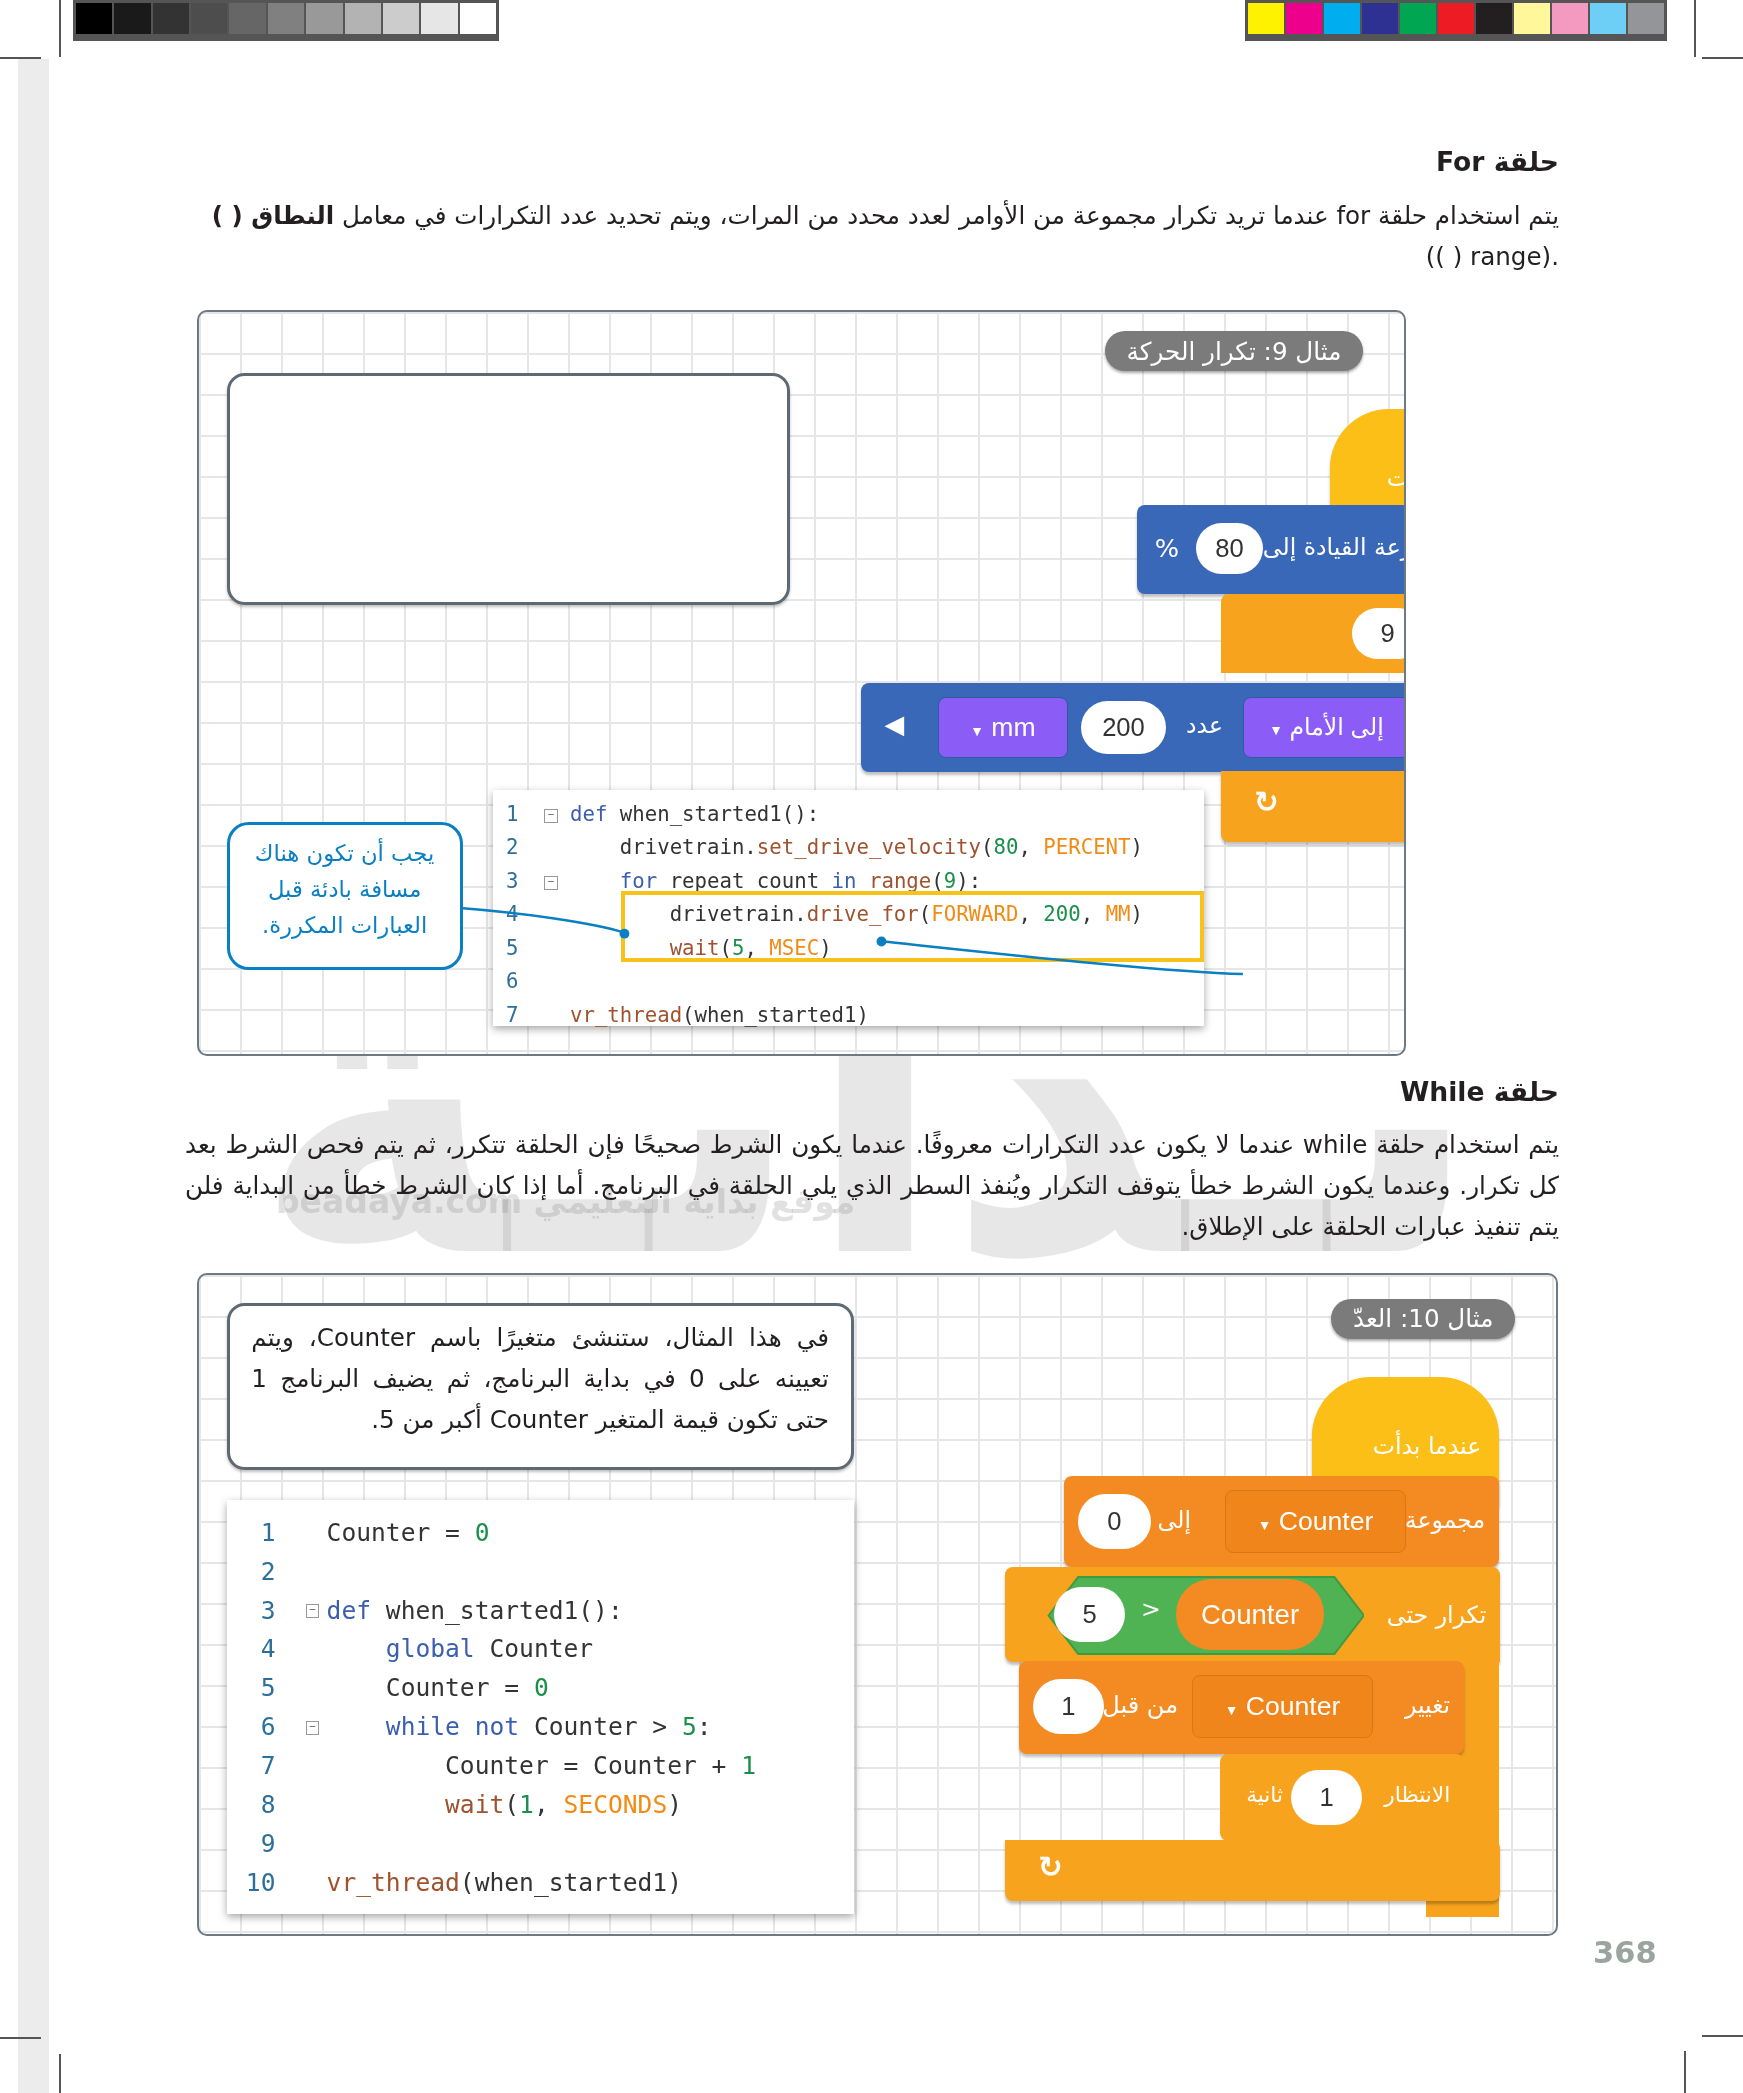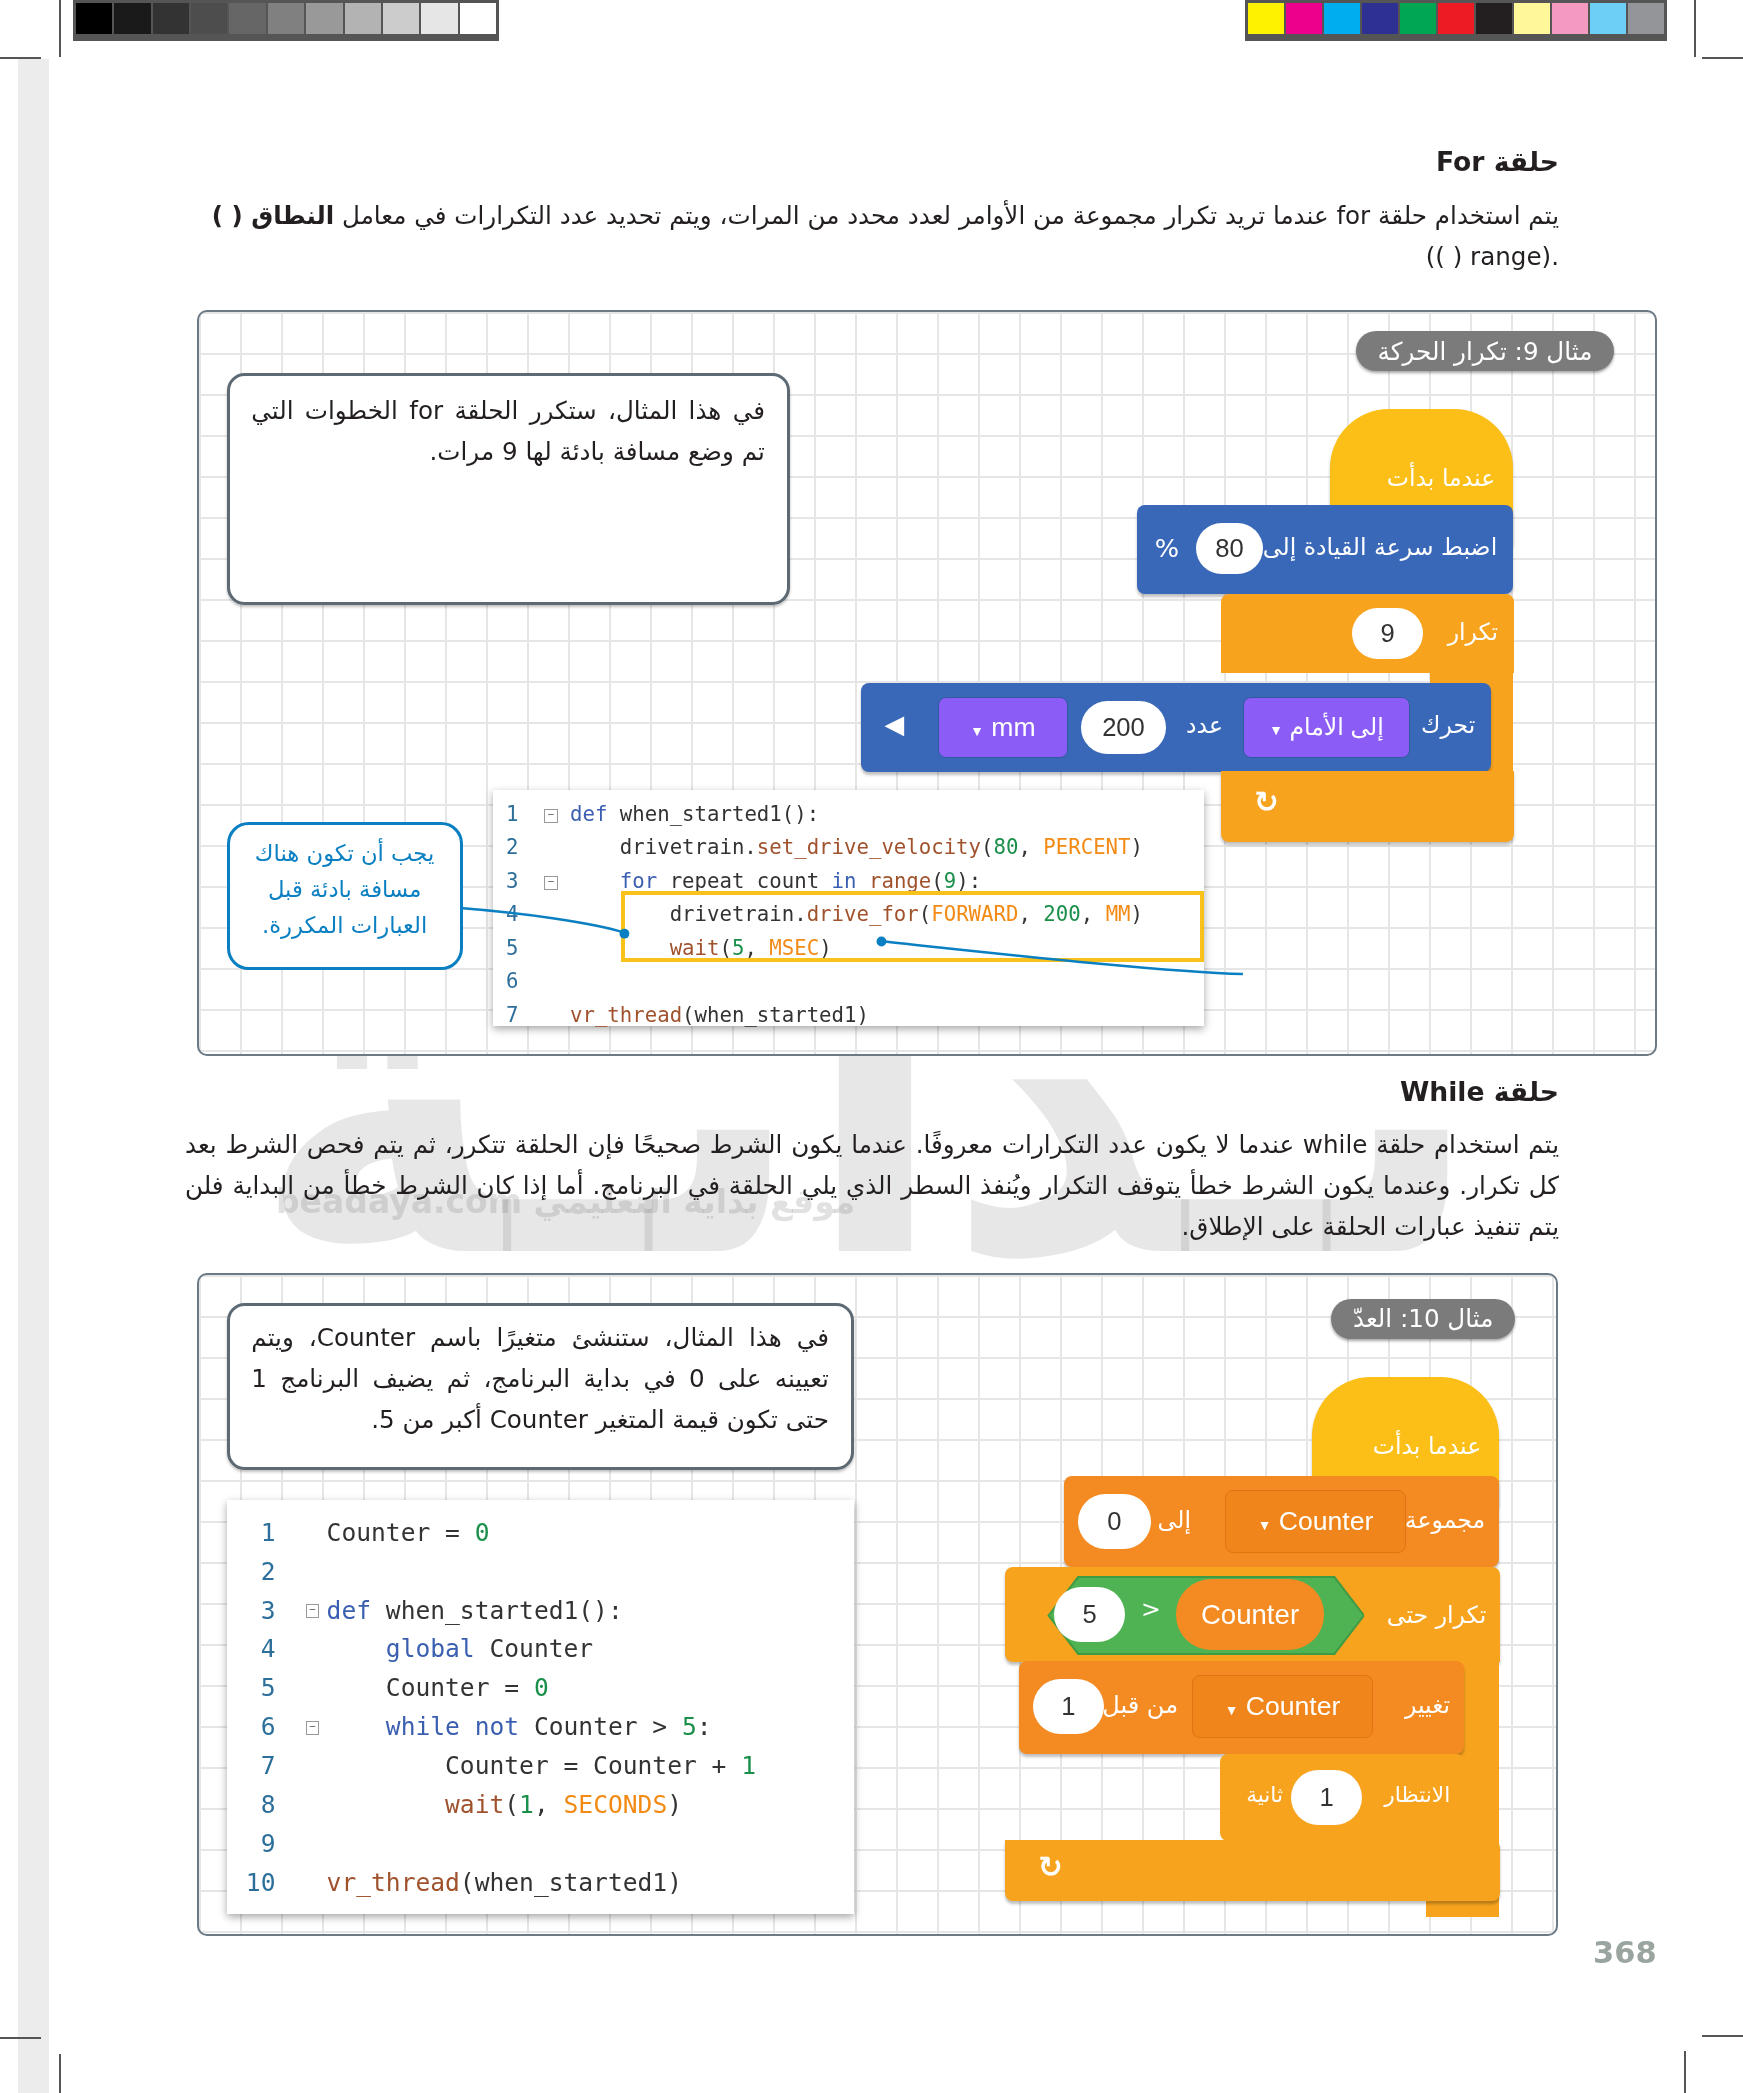--- a/index.html
+++ b/index.html
@@ -83,25 +83,24 @@
 
 <div class="abs watermark" style="left:256px;top:867px;">بـدايـة</div>
 <div class="abs" style="left:276px;top:1182px;font-size:33px;color:rgba(120,120,120,.22);font-weight:bold;">beadaya.com موقع بداية التعليمي</div>
 
 <div class="abs h" style="top:146px;">حلقة For</div>
 <div class="abs para" style="top:195px;">
   <span>يتم استخدام حلقة for عندما تريد تكرار مجموعة من الأوامر لعدد محدد من المرات، ويتم تحديد عدد التكرارات في معامل </span><b>النطاق ( )</b><br>
   <span>.(range ( ))</span>
 </div>
 
-<div class="abs panel" style="left:197px;top:310px;width:1460px;height:746px;">
+<div class="abs panel" style="left:197px;top:310px;width:1209px;height:746px;">
   <div class="abs pill" style="right:41px;top:18.7px;">مثال 9: تكرار الحركة</div>
 
   <div class="abs note" style="left:27.6px;top:61px;width:563px;height:232px;">
-    <div>في هذا المثال، ستكرر الحلقة for الخطوات التي تم وضع مسافة بادئة لها 9 مرات.</div>
   </div>
 
   <div class="blk yellow" style="left:1131px;top:97px;width:183px;height:140px;border-radius:59px 59px 7.9px 7.9px;">
     <span class="blabel" style="right:17.7px;top:55px;">عندما بدأت</span>
   </div>
   <div class="blk blue" style="left:938px;top:193px;width:376px;height:89px;">
     <span class="blabel" style="right:15.8px;top:27.6px;">اضبط سرعة القيادة إلى</span>
     <span class="oval" style="left:59px;top:17.7px;width:67px;height:51px;line-height:51px;">80</span>
     <span class="blabel" style="left:17.7px;top:27.6px;font-size:25.6px;">%</span>
   </div>

